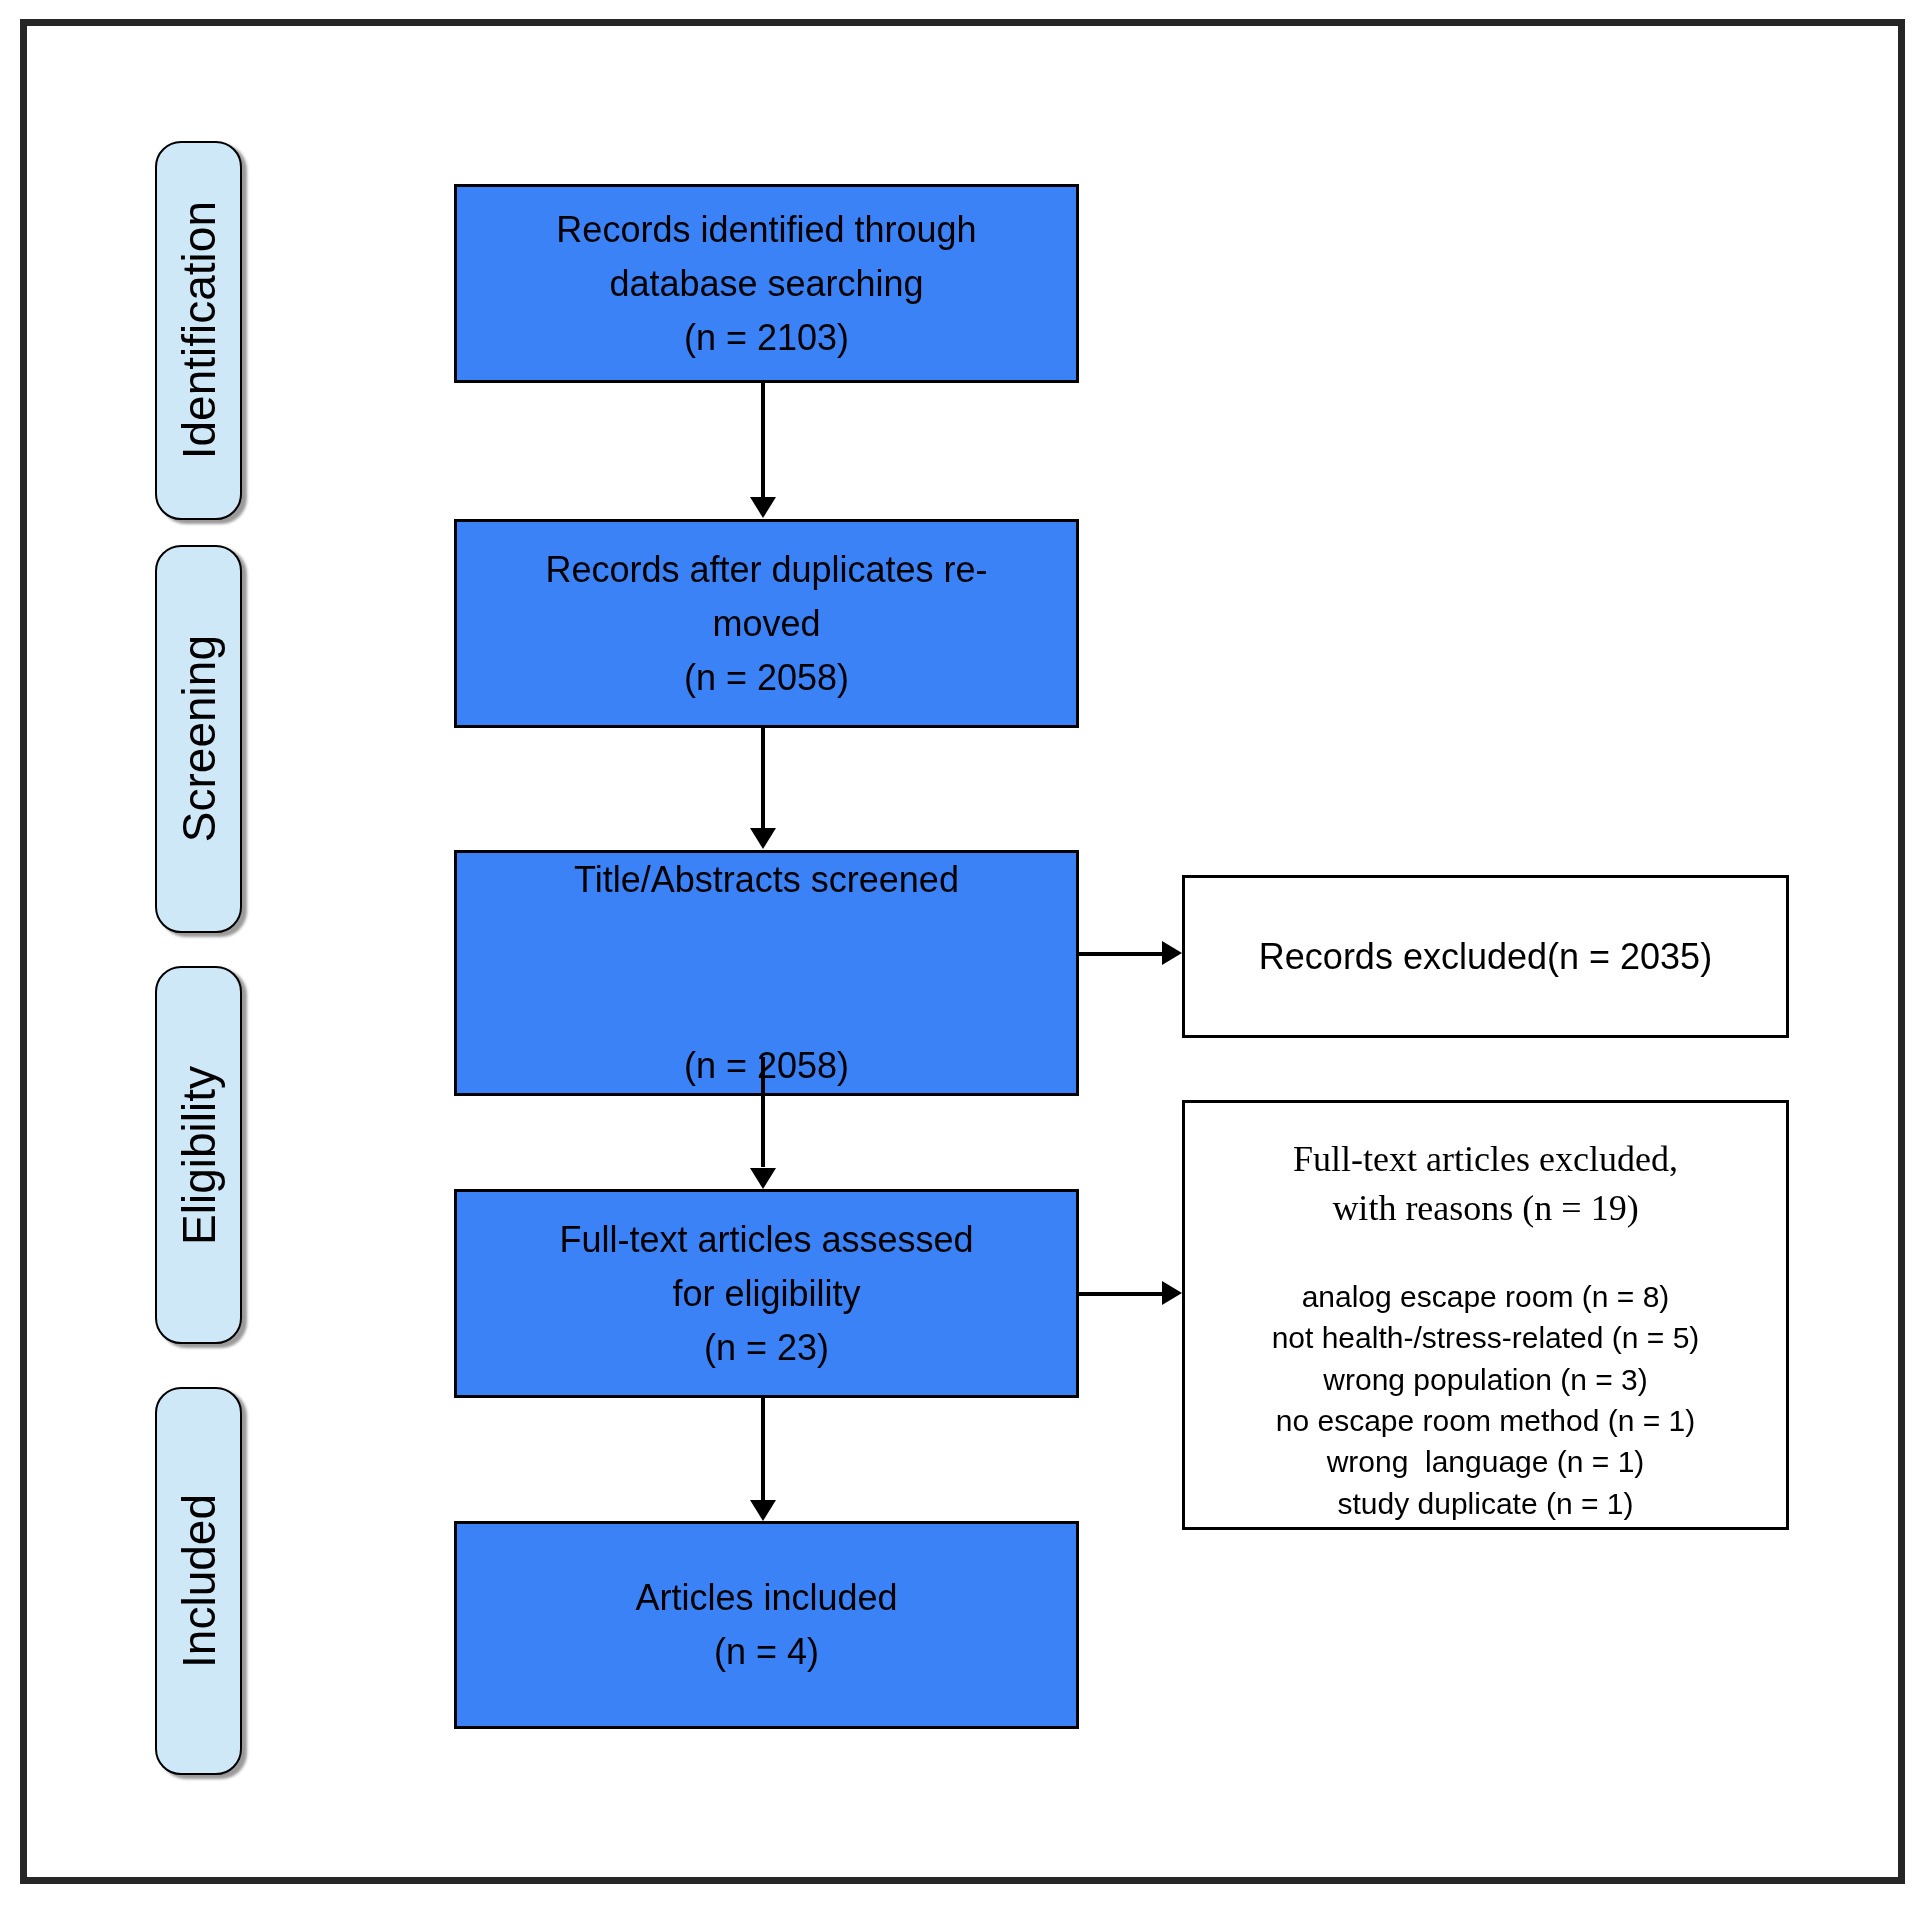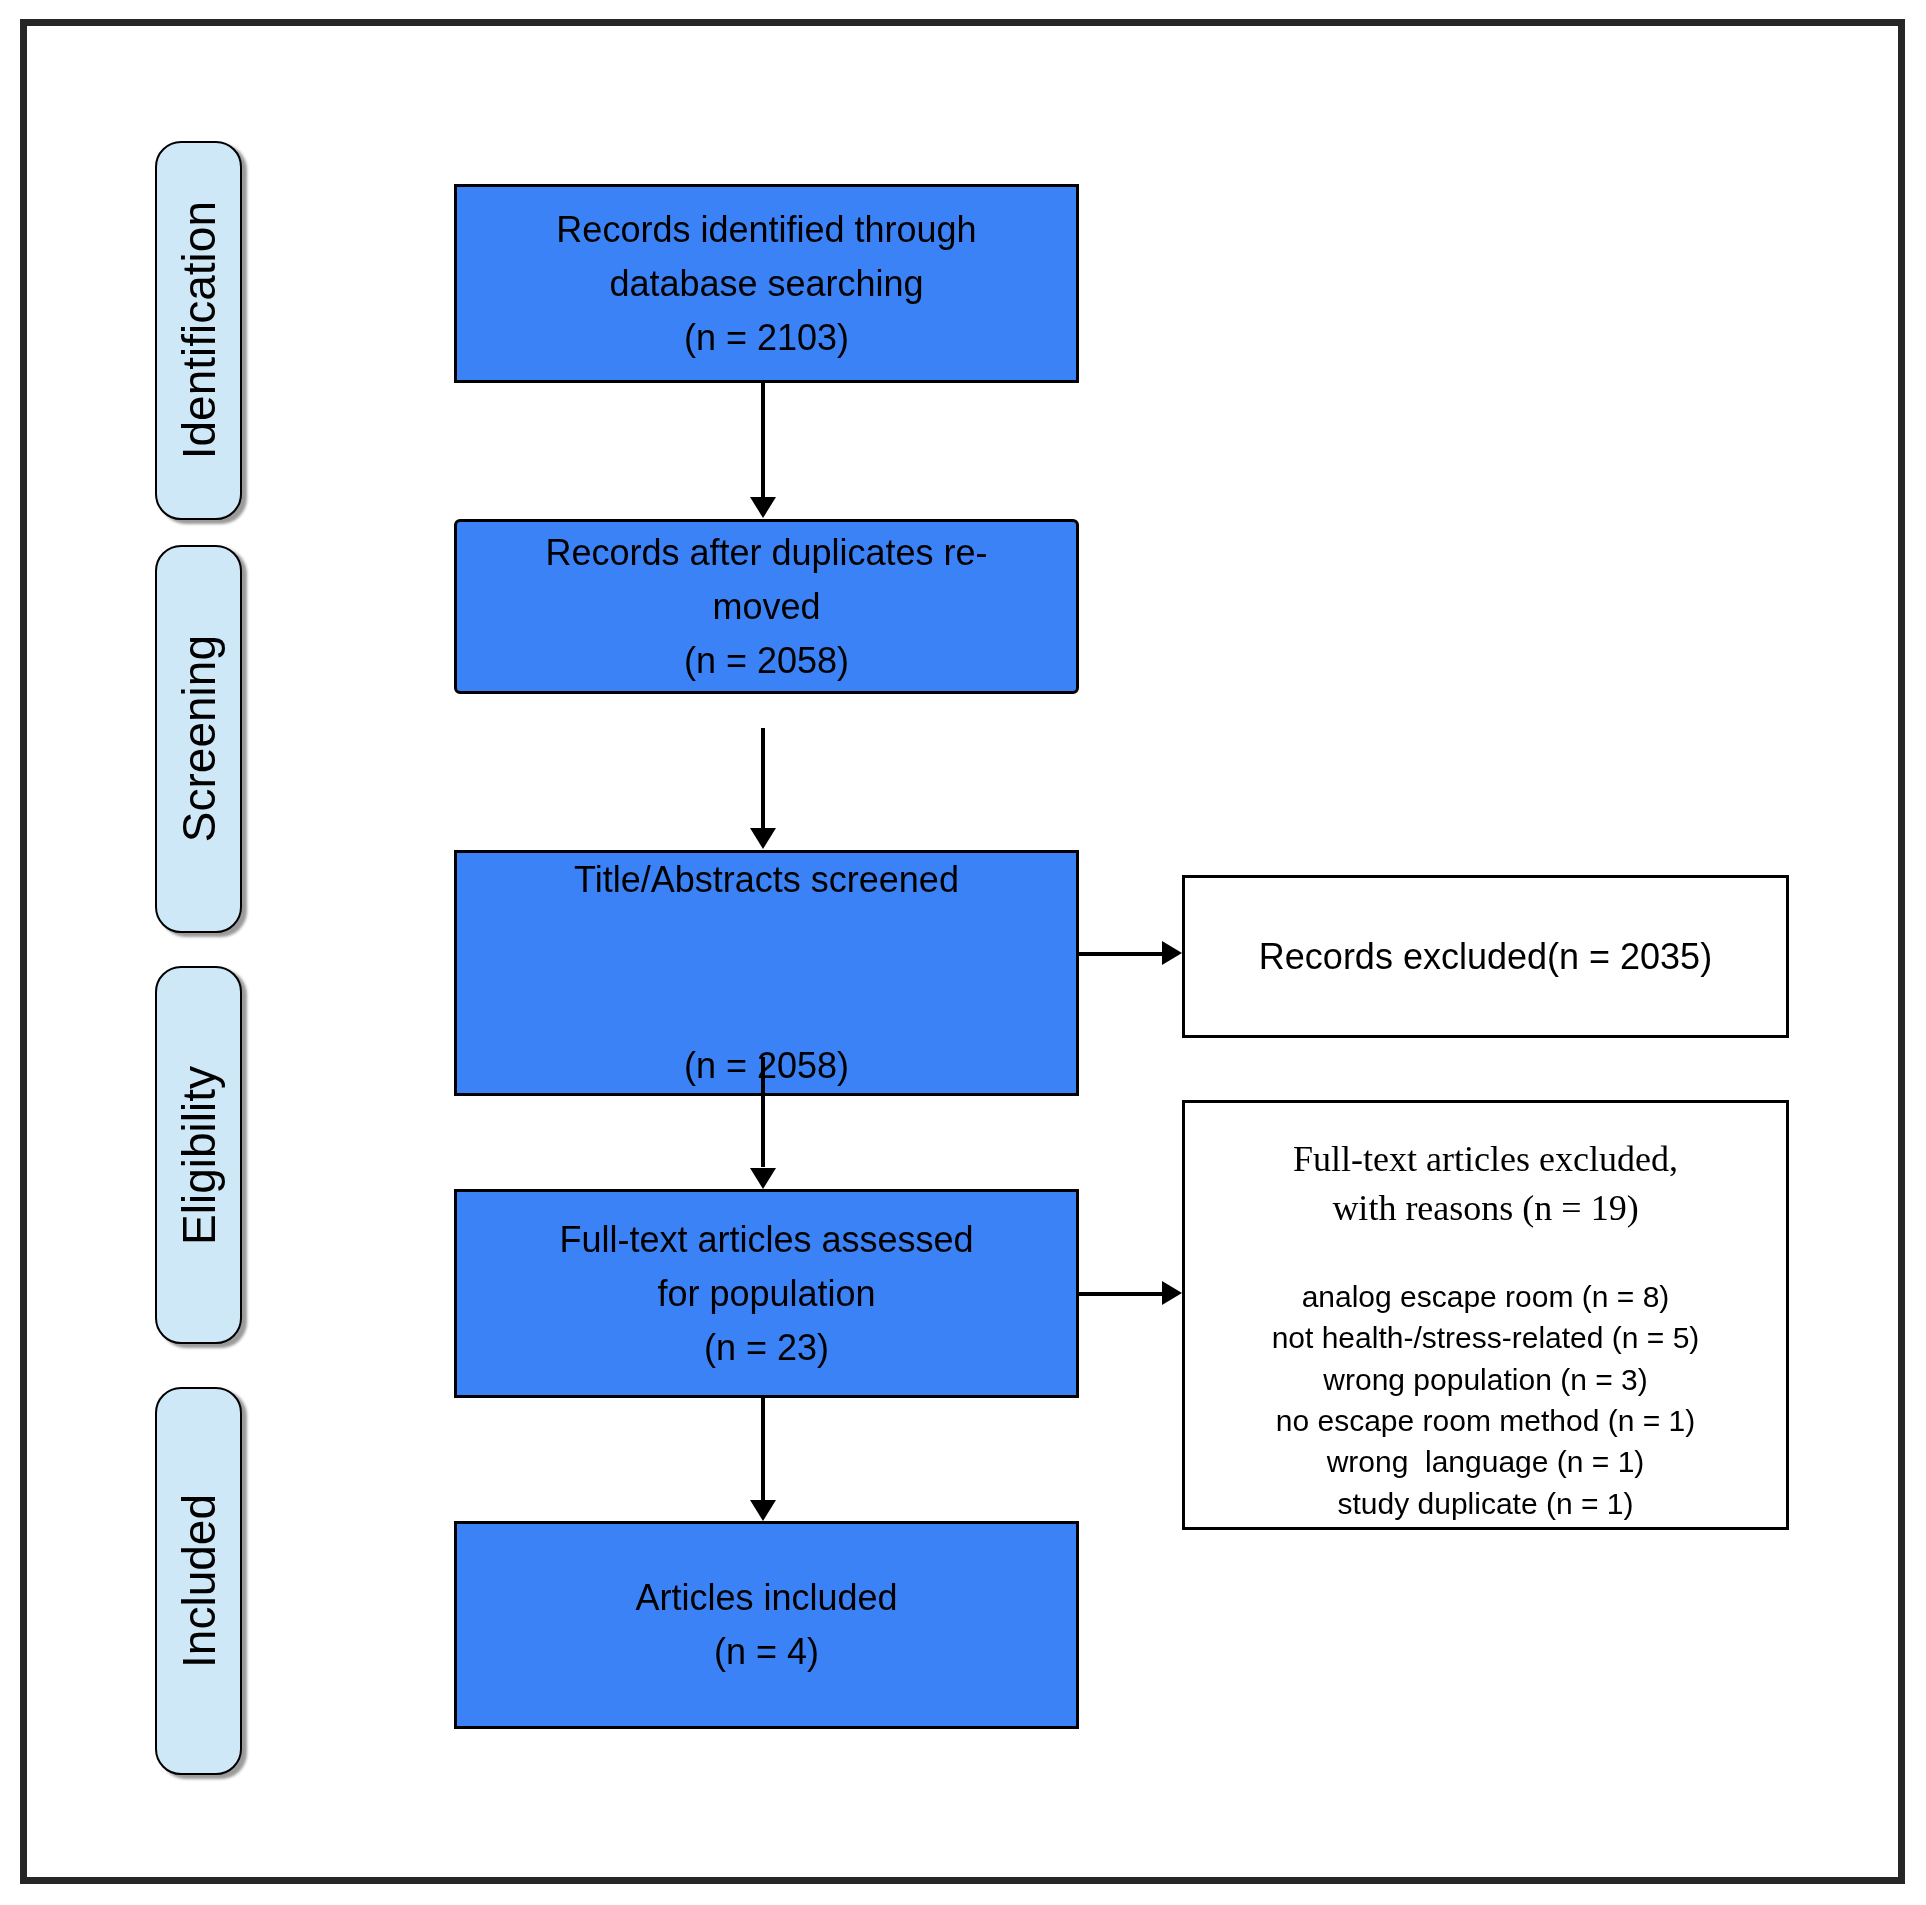--- a/index.html
+++ b/index.html
@@ -135,34 +135,34 @@
 <div class="stage" style="top:1387px;height:388px;">
   <span class="stage-label">Included</span>
 </div>
 
 <div class="flow-box" style="top:184px;height:199px;">
   <div>Records identified through</div>
   <div>database searching</div>
   <div>(n = 2103)</div>
 </div>
 
-<div class="flow-box" style="top:519px;height:175px;border-radius:6px;">
+<div class="flow-box" style="top:519px;height:209px;">
   <div>Records after duplicates re-</div>
   <div>moved</div>
   <div>(n = 2058)</div>
 </div>
 
 <div class="flow-box" style="top:850px;height:246px;justify-content:space-between;">
   <div>Title/Abstracts screened</div>
   <div>(n = 2058)</div>
 </div>
 
 <div class="flow-box" style="top:1189px;height:209px;">
   <div>Full-text articles assessed</div>
-  <div>for population</div>
+  <div>for eligibility</div>
   <div>(n = 23)</div>
 </div>
 
 <div class="flow-box" style="top:1521px;height:208px;">
   <div>Articles included</div>
   <div>(n = 4)</div>
 </div>
 
 <div class="side-box centered" style="top:875px;height:163px;">
   <div>Records excluded</div>

